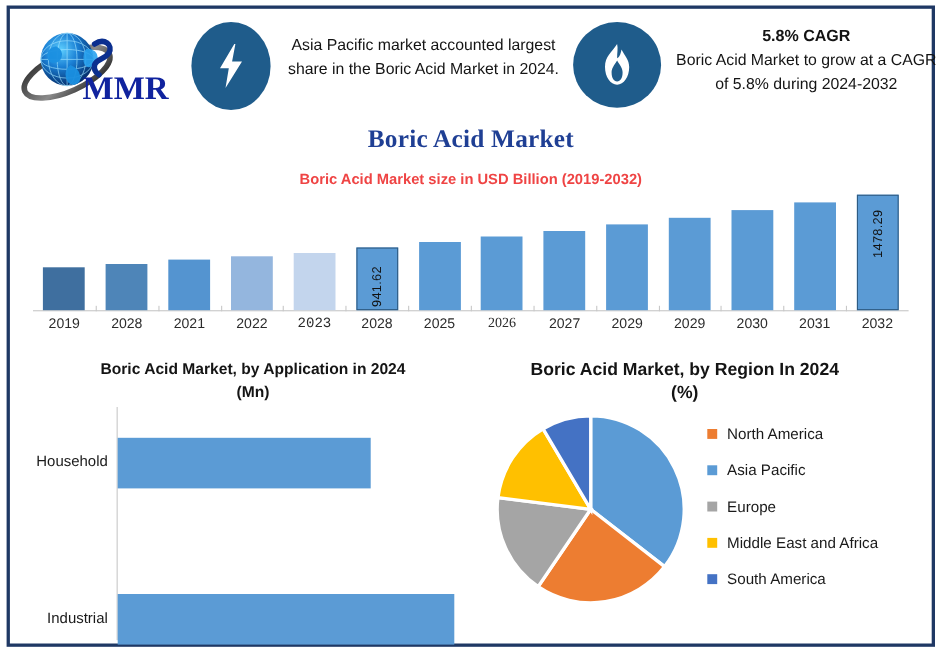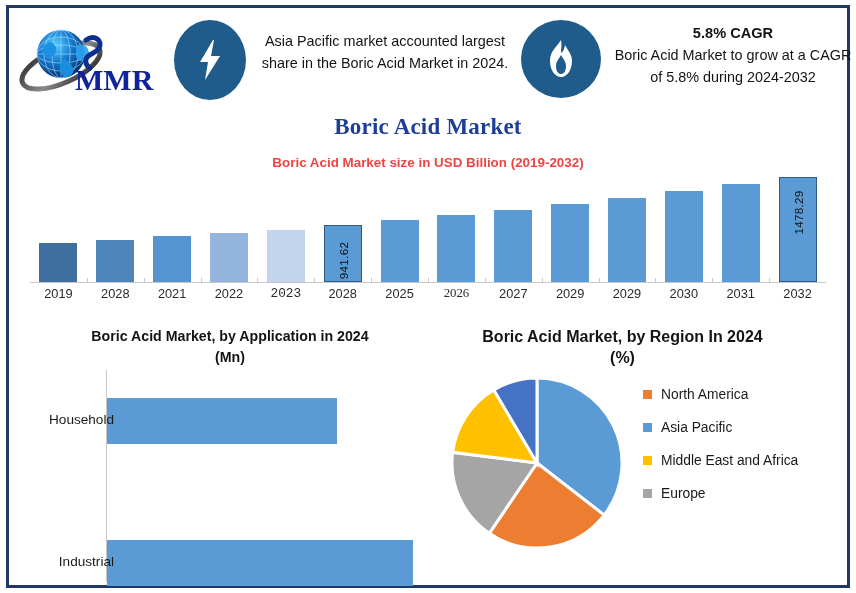--- a/index.html
+++ b/index.html
@@ -226,21 +226,21 @@
     background: #c8c8c8;
   }
   .hbar {
     position: absolute;
     left: 97px;
     height: 46px;
     background: #5b9bd5;
   }
   .hbar-label {
     position: absolute;
-    left: 16px;
+    left: 0;
     width: 88px;
     text-align: right;
     font-size: 13.6px;
     color: #1a1a1a;
   }
 
   
   .piechart {
     position: absolute;
     left: 440px;
@@ -465,22 +465,26 @@
     <div class="pie-legend" id="pie-legend">
         <div class="legend-row">
           <span class="legend-swatch" style="background: rgb(237, 125, 49);"></span>
           <span class="legend-label">North America</span>
         </div>
         <div class="legend-row">
           <span class="legend-swatch" style="background: rgb(91, 155, 213);"></span>
           <span class="legend-label">Asia Pacific</span>
         </div>
         <div class="legend-row">
+          <span class="legend-swatch" style="background: rgb(165, 165, 165);"></span>
+          <span class="legend-label">Europe</span>
+        </div>
+        <div class="legend-row">
           <span class="legend-swatch" style="background: rgb(255, 192, 0);"></span>
           <span class="legend-label">Middle East and Africa</span>
         </div>
         <div class="legend-row">
-          <span class="legend-swatch" style="background: rgb(165, 165, 165);"></span>
-          <span class="legend-label">Europe</span>
+          <span class="legend-swatch" style="background: rgb(68, 114, 196);"></span>
+          <span class="legend-label">South America</span>
         </div>
       </div>
   </div>
 </div>
 
 </body></html>

